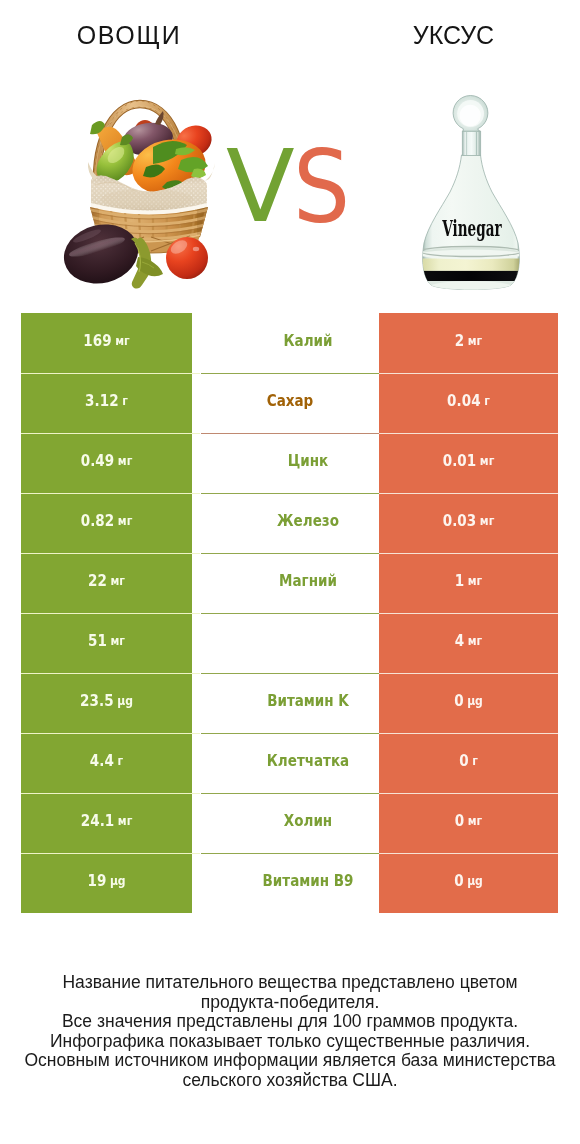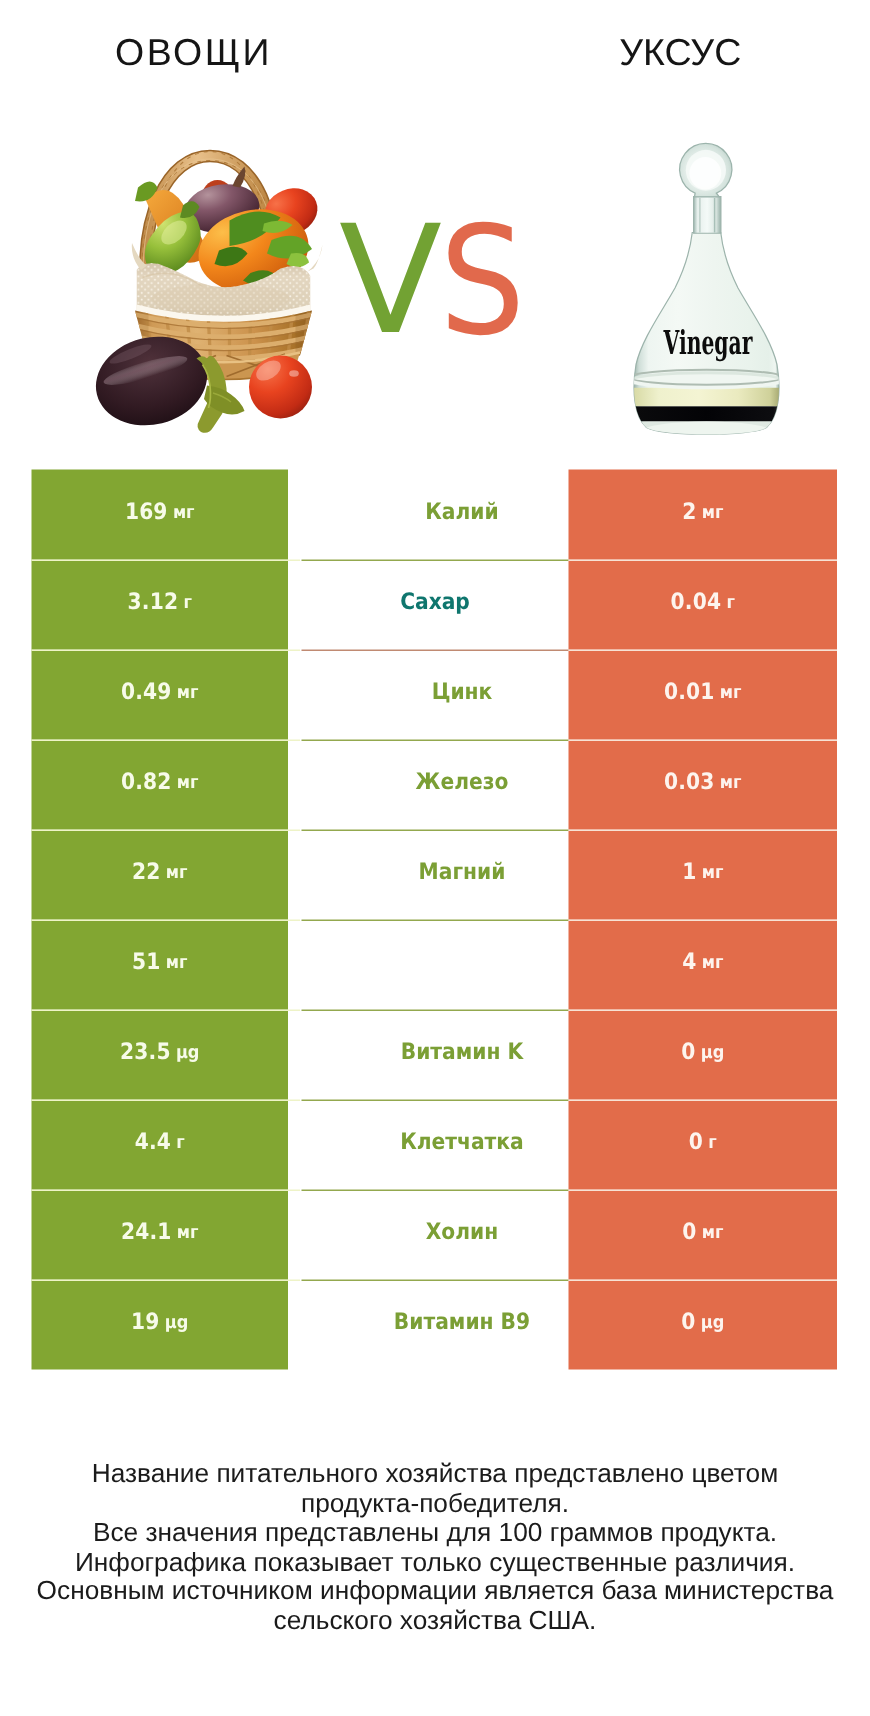--- a/index.html
+++ b/index.html
@@ -30,21 +30,21 @@
         display:flex;align-items:center;justify-content:center;line-height:1;padding-bottom:4px;}
   .c-left{left:21px;width:171px;background:#82a632;color:#f7fbe9;}
   .c-mid{left:201px;width:178px;background:#ffffff;}
   .c-right{left:379px;width:179px;background:#e26c4a;color:#fdf4ee;}
   .val{font-family:"DejaVu Sans Condensed","DejaVu Sans",sans-serif;font-weight:700;
        font-size:15px;letter-spacing:0.1px;}
   .unit{font-family:"DejaVu Sans Condensed","DejaVu Sans",sans-serif;font-weight:700;
         font-size:12px;margin-left:3.5px;}
   .nm{font-family:"DejaVu Sans Condensed","DejaVu Sans",sans-serif;font-weight:700;font-size:15px;}
   .win-l .nm{color:#7b9f35;margin-left:36px;}
-  .win-r .nm{color:#0f766e;}
+  .win-r .nm{color:#a16207;}
   
   .sep{position:absolute;left:0;top:60px;height:1px;width:580px;z-index:2;}
   .sep i{position:absolute;top:0;height:1px;display:block;}
   .sep .sl{left:21px;width:179px;background:#eef3c7;}
   .sep .sr{left:379px;width:179px;background:#f7e2d4;}
   .win-l .sep .sm{left:201px;width:178px;background:#93a84e;}
   .win-r .sep .sm{left:201px;width:178px;background:#c08a72;}
   .row:last-child .sep{display:none;}
 
   
@@ -476,18 +476,18 @@
           <span class="nm">Витамин B9</span>
         </div>
         <div class="cell c-right">
           <span class="val">0</span>
           <span class="unit">µg</span>
         </div>
       </div>
     </div>
 
   <div class="foot">
-    <div id="foot-1">Название питательного хозяйства представлено цветом продукта-победителя.</div>
+    <div id="foot-1">Название питательного вещества представлено цветом продукта-победителя.</div>
     <div id="foot-2">Все значения представлены для 100 граммов продукта.</div>
     <div id="foot-3">Инфографика показывает только существенные различия.</div>
     <div id="foot-4">Основным источником информации является база министерства сельского хозяйства США.</div>
   </div>
 </div>
 
 </body></html>

